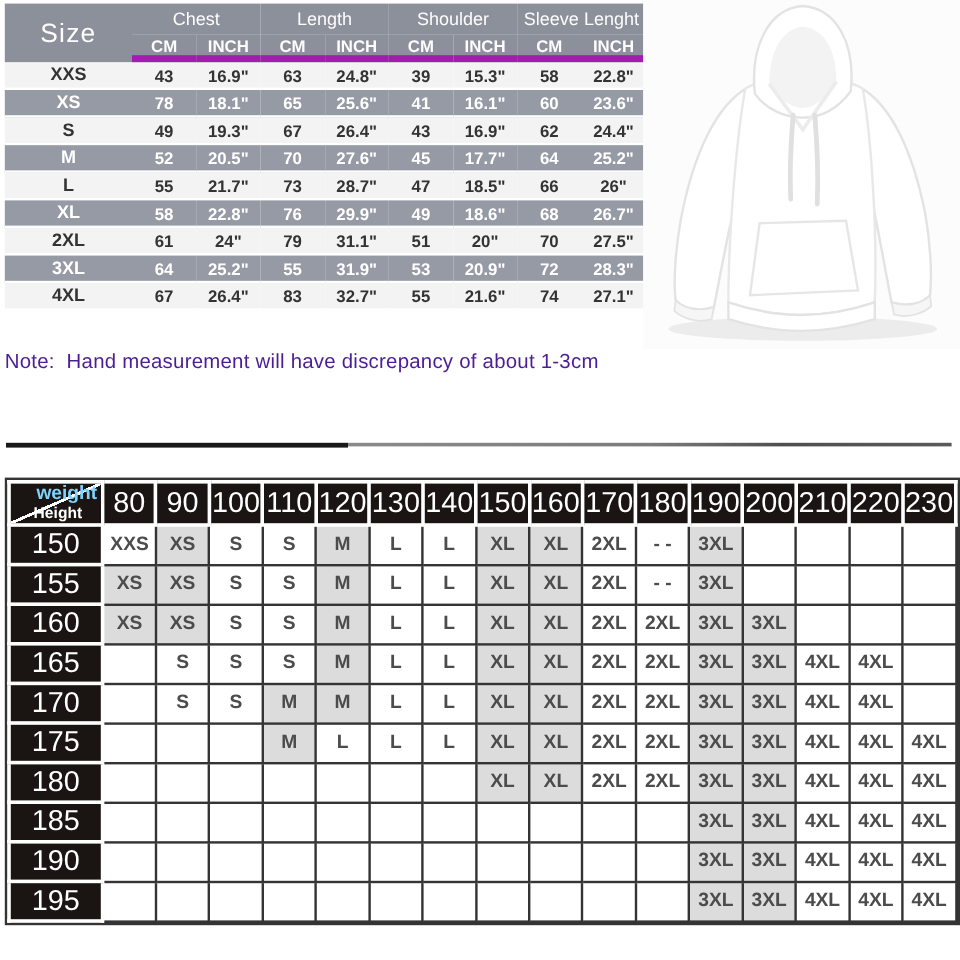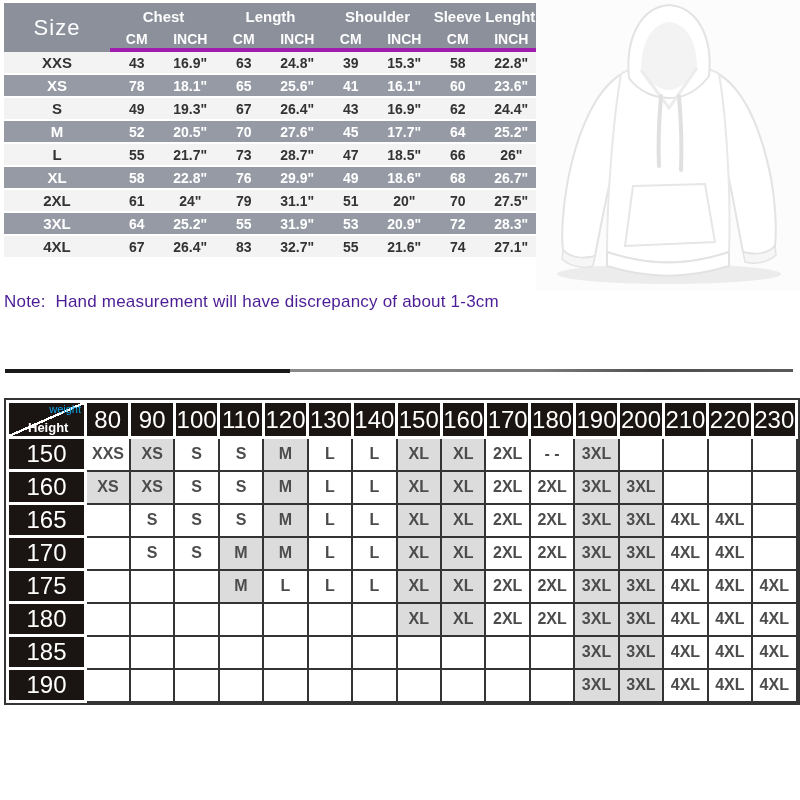--- a/index.html
+++ b/index.html
@@ -11,24 +11,24 @@
 
   
   .size-table {
     position:absolute; left:4px; top:3px; width:534px;
     border-collapse:separate; border-spacing:0; table-layout:fixed;
   }
   .size-table th, .size-table td { text-align:center; vertical-align:middle; padding:0; }
   .size-table thead th {
     background:var(--c-header-gray,#8b909b); color:#fdfdfd;
   }
-  .size-table .group-row th { height:26px; font-size:15px; font-weight:700; }
+  .size-table .group-row th { height:26px; font-size:15px; font-weight:400; }
   .size-table th.size-corner { font-size:22px; font-weight:400; letter-spacing:1px; }
   .size-table .unit-row th {
-    height:23px; font-size:14px; font-weight:700; border-bottom:4px solid #a21caf;
+    height:23px; font-size:14px; font-weight:700; border-bottom:6px solid #a21caf;
   }
   .size-table tbody td {
     height:23px; font-size:14px; font-weight:700; border-bottom:2px solid #fff;
   }
   .size-table tbody td.size-name { font-size:15px; }
   .size-table tr.row-light { background:var(--c-row-light,#f3f3f4); color:#333; }
   .size-table tr.row-dark  { background:var(--c-row-gray,#959aa4); color:#fff; }
 
   
   .product-photo { position:absolute; left:536px; top:0; width:264px; height:291px; background:#fcfcfc; }
@@ -57,21 +57,21 @@
     background:var(--c-black-cell,#1a1412); color:#fff;
     border:3px solid #fff; font-size:24px; font-weight:400;
   }
   .rec-table th.corner { background:var(--c-black-cell,#1a1412); border:3px solid #fff; position:relative; }
   .rec-table th.corner .diag {
     position:absolute; inset:0;
     background:linear-gradient(to bottom right,
       rgba(0,0,0,0) calc(50% - 1.2px), #fff calc(50% - 1.2px),
       #fff calc(50% + 1.2px), rgba(0,0,0,0) calc(50% + 1.2px));
   }
-  .rec-table th.corner .corner-top    { position:absolute; top:0px; right:3px; color:#0ea5e9; font-size:11px; font-weight:400; }
+  .rec-table th.corner .corner-top    { position:absolute; top:0px; right:3px; color:#7dd3fc; font-size:16px; font-weight:700; }
   .rec-table th.corner .corner-bottom { position:absolute; bottom:1px; left:19px; color:#fff; font-size:13px; font-weight:700; }
   .rec-table td.cell {
     border:2px solid var(--c-grid,#343434); background:#fff;
     font-size:16px; font-weight:700; color:#4c4c4c;
   }
   .rec-table td.cell.shaded { background:var(--c-shaded-cell,#dcdcdc); }
 </style>
 </head>
 <body>
 
@@ -297,20 +297,39 @@
             <td class="cell shaded">XL</td>
             <td class="cell">2XL</td>
             <td class="cell">- -</td>
             <td class="cell shaded">3XL</td>
             <td class="cell"></td>
             <td class="cell"></td>
             <td class="cell"></td>
             <td class="cell"></td>
           </tr>
           <tr>
+            <th class="hblack">155</th>
+            <td class="cell shaded">XS</td>
+            <td class="cell shaded">XS</td>
+            <td class="cell">S</td>
+            <td class="cell">S</td>
+            <td class="cell shaded">M</td>
+            <td class="cell">L</td>
+            <td class="cell">L</td>
+            <td class="cell shaded">XL</td>
+            <td class="cell shaded">XL</td>
+            <td class="cell">2XL</td>
+            <td class="cell">- -</td>
+            <td class="cell shaded">3XL</td>
+            <td class="cell"></td>
+            <td class="cell"></td>
+            <td class="cell"></td>
+            <td class="cell"></td>
+          </tr>
+          <tr>
             <th class="hblack">160</th>
             <td class="cell shaded">XS</td>
             <td class="cell shaded">XS</td>
             <td class="cell">S</td>
             <td class="cell">S</td>
             <td class="cell shaded">M</td>
             <td class="cell">L</td>
             <td class="cell">L</td>
             <td class="cell shaded">XL</td>
             <td class="cell shaded">XL</td>
@@ -429,17 +448,36 @@
             <td class="cell"></td>
             <td class="cell"></td>
             <td class="cell"></td>
             <td class="cell"></td>
             <td class="cell shaded">3XL</td>
             <td class="cell shaded">3XL</td>
             <td class="cell">4XL</td>
             <td class="cell">4XL</td>
             <td class="cell">4XL</td>
           </tr>
+          <tr>
+            <th class="hblack">195</th>
+            <td class="cell"></td>
+            <td class="cell"></td>
+            <td class="cell"></td>
+            <td class="cell"></td>
+            <td class="cell"></td>
+            <td class="cell"></td>
+            <td class="cell"></td>
+            <td class="cell"></td>
+            <td class="cell"></td>
+            <td class="cell"></td>
+            <td class="cell"></td>
+            <td class="cell shaded">3XL</td>
+            <td class="cell shaded">3XL</td>
+            <td class="cell">4XL</td>
+            <td class="cell">4XL</td>
+            <td class="cell">4XL</td>
+          </tr>
         </tbody>
     </table>
   </div>
 
 </div>
 
 </body></html>

